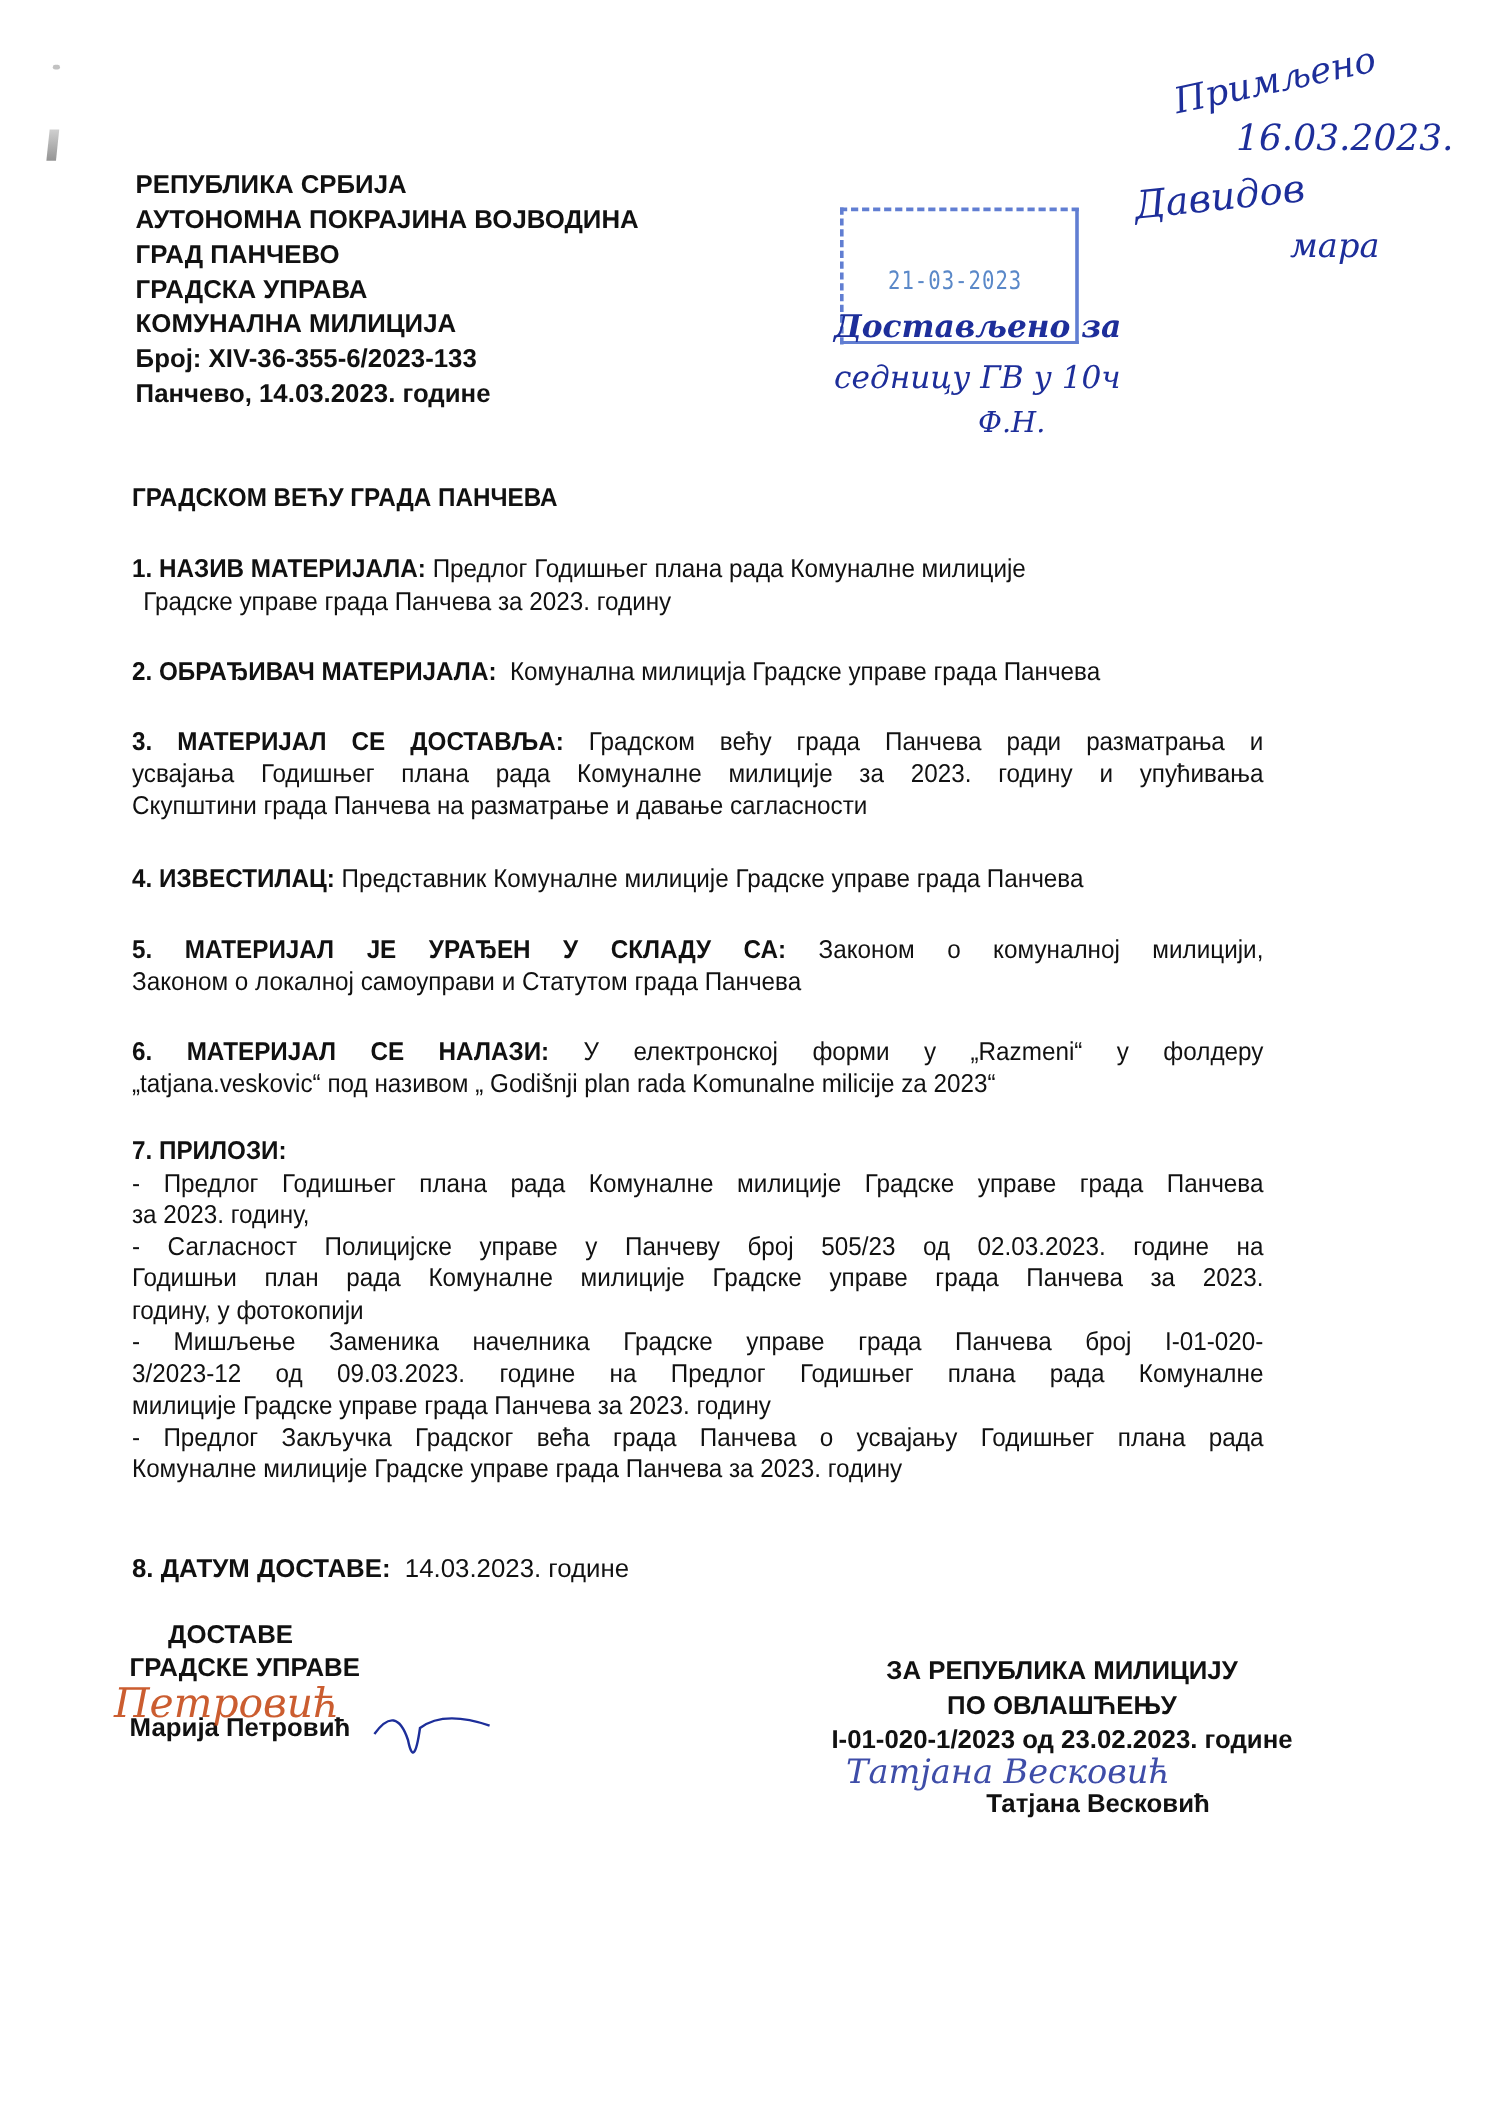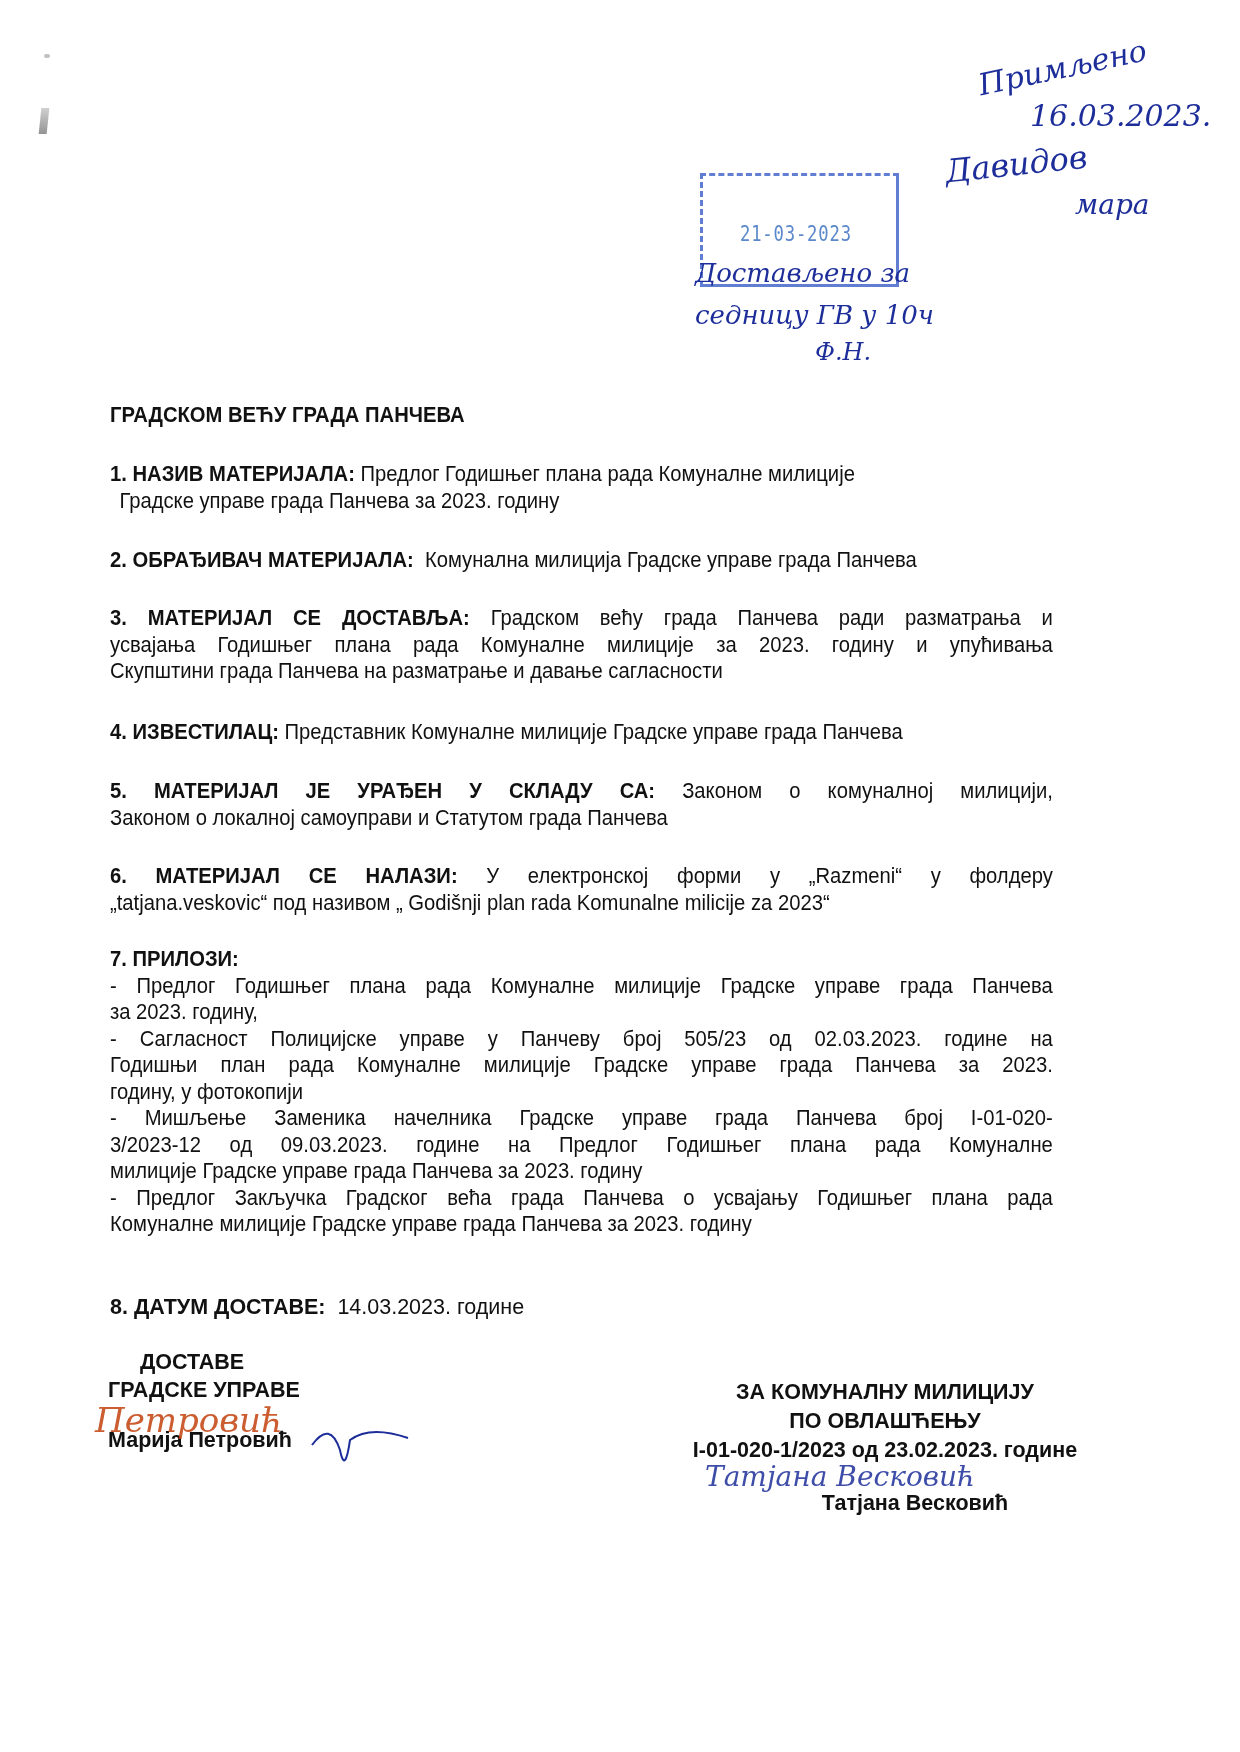--- a/index.html
+++ b/index.html
@@ -10,21 +10,21 @@
   .margin-mark { position:absolute; left:40px; top:108px; width:8px; height:26px; background:linear-gradient(#bbb,#666); transform:skewX(-6deg); opacity:.7; }
   .margin-dot { position:absolute; left:44px; top:54px; width:6px; height:4px; background:#999; border-radius:3px; opacity:.6; }
 
   .stamp { position:absolute; left:700px; top:173px; width:193px; height:108px; border:3px solid #3a5fc8; border-style:dashed solid solid dashed; opacity:.8; }
   .stamp-date { position:absolute; left:740px; top:222px; font-family:"DejaVu Sans Mono", monospace; font-size:21px; color:#5a88c8; letter-spacing:1px; transform:scaleX(.82); transform-origin:left; }
   .hand { position:absolute; font-family:"DejaVu Serif", serif; font-style:italic; color:#1d2e9a; white-space:nowrap; }
   .hand-1 { left:977px; top:50px; font-size:30px; transform:rotate(-12deg); }
   .hand-2 { left:1030px; top:98px; font-size:30px;text-align:center; }
   .hand-3 { left:945px; top:145px; font-size:32px; transform:rotate(-6deg); }
   .hand-4 { left:1075px; top:188px; font-size:28px; }
-  .hand-5 { left:695px; top:258px; font-size:26px; }
+  .hand-5 { left:695px; top:258px; font-size:26px;font-weight:bold; }
   .hand-6 { left:695px; top:300px; font-size:26px; }
   .hand-7 { left:815px; top:338px; font-size:24px; }
 
   .body-text { position:absolute; left:110px; width:1003px; font-family:"Liberation Sans", sans-serif; font-size:21.5px; line-height:26.5px; text-align:justify; transform:scaleX(0.94); transform-origin:left top; }
   .body-text b { font-weight:bold; }
   .addressee { top:402px; font-weight:bold; }
   .s1 { top:461px; }
   .s1 .cont { padding-left:10px; }
   .s2 { top:547px; }
   .s3 { top:605px; }
@@ -47,20 +47,29 @@
   svg.scribble { position:absolute; }
 </style>
 </head>
 <body>
 
 <div class="page">
 
   <div class="margin-dot"></div>
   <div class="margin-mark"></div>
 
+  <div class="header">
+    <div>РЕПУБЛИКА СРБИЈА</div>
+    <div>АУТОНОМНА ПОКРАЈИНА ВОЈВОДИНА</div>
+    <div>ГРАД ПАНЧЕВО</div>
+    <div>ГРАДСКА УПРАВА</div>
+    <div>КОМУНАЛНА МИЛИЦИЈА</div>
+    <div>Број: XIV-36-355-6/2023-133</div>
+    <div>Панчево, 14.03.2023. године</div>
+  </div>
 
   <div class="stamp"></div>
   <div class="stamp-date">21-03-2023</div>
 
   <div class="hand hand-1">Примљено</div>
   <div class="hand hand-2">16.03.2023.</div>
   <div class="hand hand-3">Давидов</div>
   <div class="hand hand-4">мара</div>
   <div class="hand hand-5">Достављено за</div>
   <div class="hand hand-6">седницу ГВ у 10ч</div>
@@ -119,20 +128,20 @@
     <div class="t1">ДОСТАВЕ</div>
     <div>ГРАДСКЕ УПРАВЕ</div>
     <div class="name">Марија  Петровић</div>
   </div>
   <div class="sig-hand-l">Петровић</div>
   <svg class="scribble" style="left:310px;top:1410px" width="100" height="70">
     <path d="M2 35 Q20 10 30 40 Q35 65 40 30 Q60 15 98 28" stroke="#1d2e9a" stroke-width="2" fill="none"></path>
   </svg>
 
   <div class="sig-right">
-    <div>ЗА КОМУНАЛНУ МИЛИЦИЈУ</div>
+    <div>ЗА РЕПУБЛИКА МИЛИЦИЈУ</div>
     <div>ПО ОВЛАШЋЕЊУ</div>
     <div>I-01-020-1/2023 од 23.02.2023. године</div>
     <div class="name">Татјана  Весковић</div>
   </div>
   <div class="sig-hand-r">Татјана  Весковић</div>
 
 </div>
 
 </body></html>

